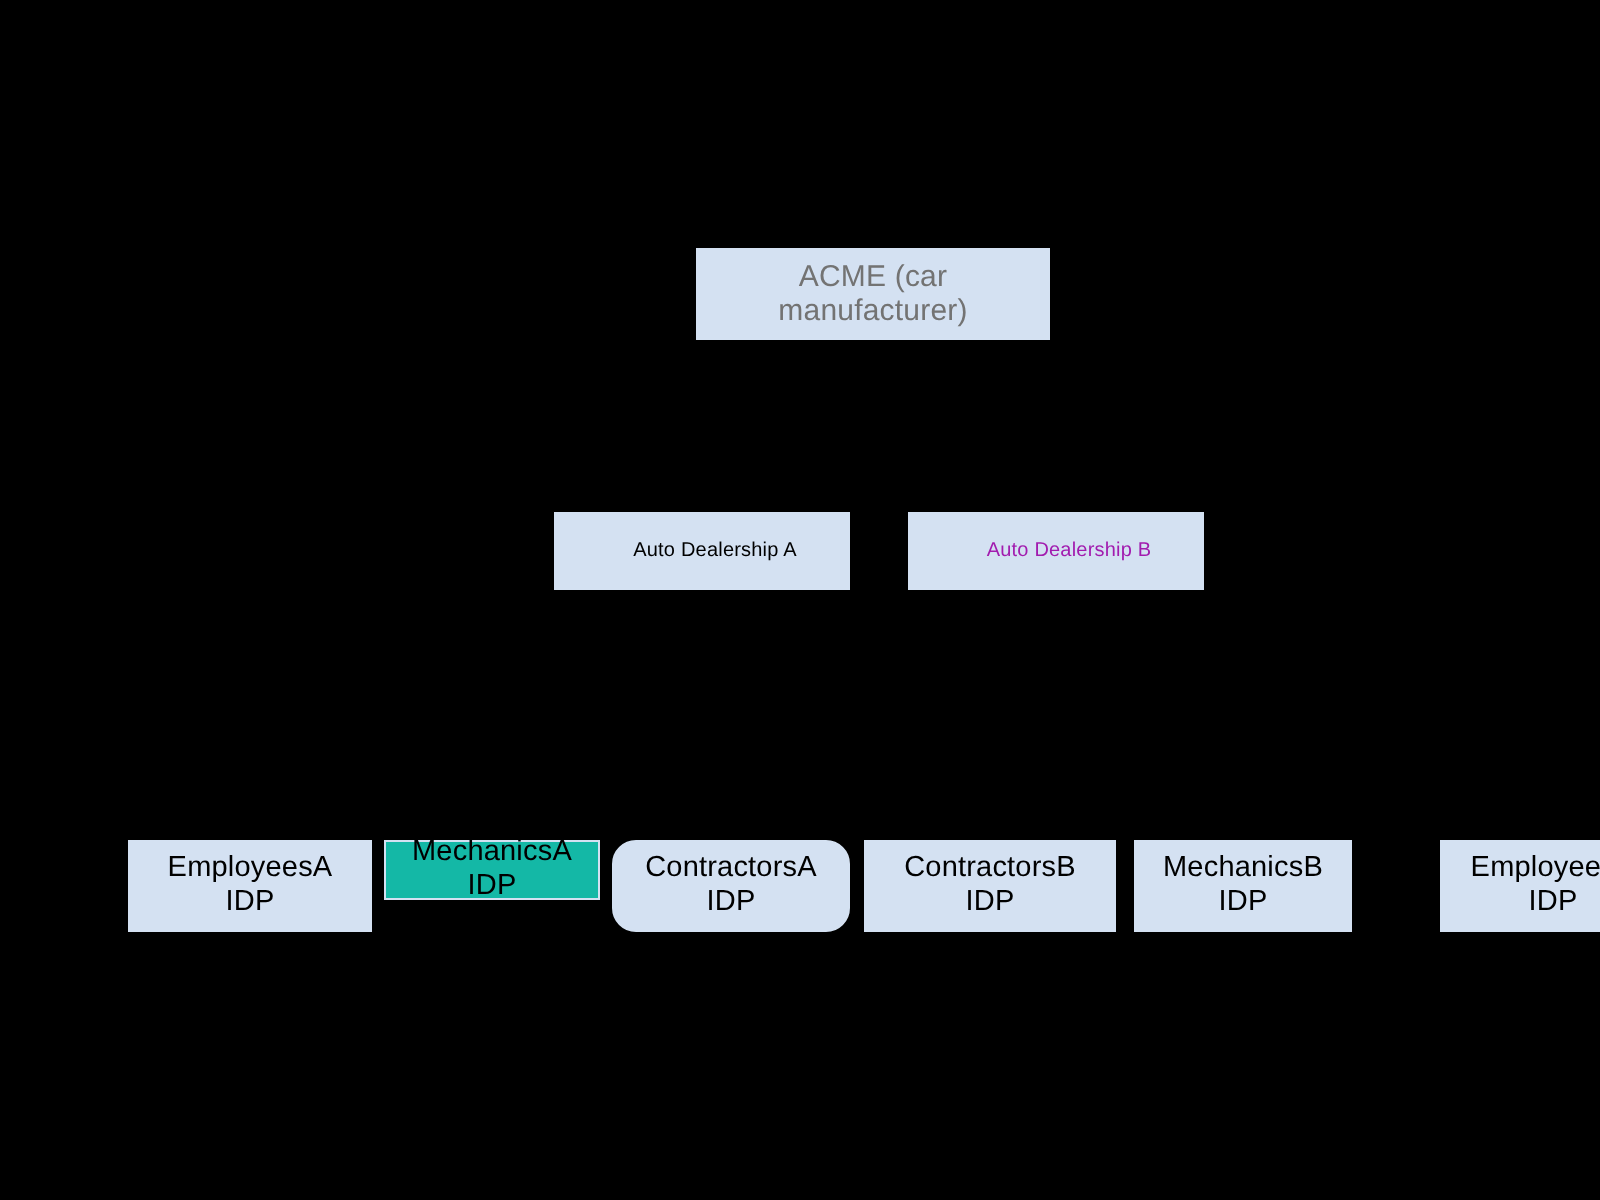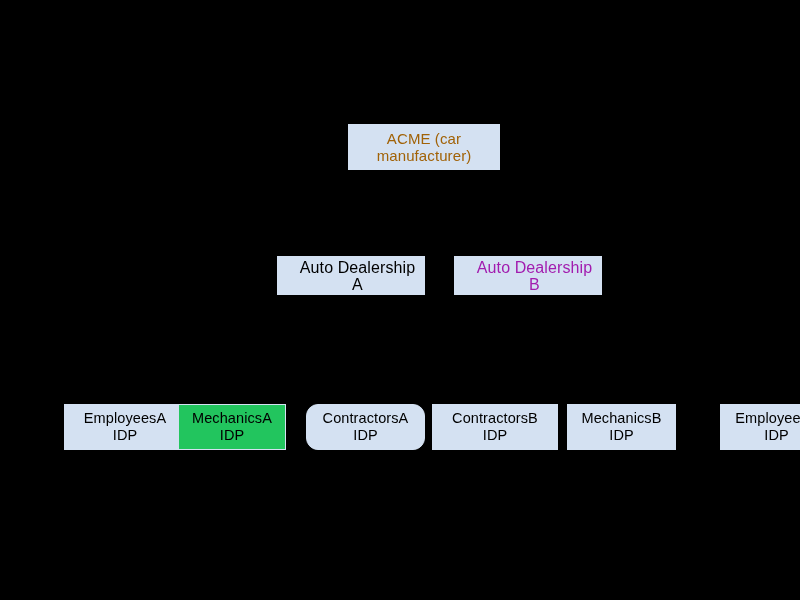--- a/index.html
+++ b/index.html
@@ -34,41 +34,42 @@
     font-size: 14.5px;
     line-height: 17px;
     letter-spacing: 0.1px;
     white-space: pre-line;
     padding: 0 3px;
   }
   .node.root {
     font-size: 15px;
   }
   .node.mid {
-    font-size: 16px;
+    font-size: 10px;
     padding-left: 16px;
   }
   .node.leaf {
     font-size: 14.5px;
+    margin-top: 16px;
   }
 </style>
 </head>
 <body>
 
 <div id="diagram-canvas" style="background: rgb(0, 0, 0);">
 
-  <div class="node root" style="left: 348px; top: 124px; width: 152px; height: 46px; background: rgb(212, 225, 242); border-color: rgb(212, 225, 242); color: #a16207;">ACME (car
+  <div class="node root" style="left: 348px; top: 124px; width: 177px; height: 46px; background: rgb(212, 225, 242); border-color: rgb(212, 225, 242); color: #737373;">ACME (car
 manufacturer)</div>
 
   <div class="node mid" style="left: 277px; top: 256px; width: 148px; height: 39px; background: rgb(212, 225, 242); border-color: rgb(212, 225, 242); color: rgb(0, 0, 0);">Auto Dealership A</div>
   <div class="node mid" style="left: 454px; top: 256px; width: 148px; height: 39px; background: rgb(212, 225, 242); border-color: rgb(212, 225, 242); color: #a21caf;">Auto Dealership B</div>
 
   <div class="node leaf" style="left: 64px; top: 404px; width: 122px; height: 46px; background: rgb(212, 225, 242); border-color: rgb(212, 225, 242); color: rgb(0, 0, 0);">EmployeesA
 IDP</div>
-  <div class="node leaf" style="left: 178px; top: 404px; width: 108px; height: 46px; background: #22c55e; border-color: rgb(212, 225, 242); color: rgb(0, 0, 0);">MechanicsA
+  <div class="node leaf" style="left: 192px; top: 404px; width: 108px; height: 30px; background: #14b8a6; border-color: rgb(212, 225, 242); color: rgb(0, 0, 0);">MechanicsA
 IDP</div>
   <div class="node leaf" style="left: 306px; top: 404px; width: 119px; height: 46px; background: rgb(212, 225, 242); border-color: rgb(212, 225, 242); color: rgb(0, 0, 0); border-radius: 12px;">ContractorsA
 IDP</div>
   <div class="node leaf" style="left: 432px; top: 404px; width: 126px; height: 46px; background: rgb(212, 225, 242); border-color: rgb(212, 225, 242); color: rgb(0, 0, 0);">ContractorsB
 IDP</div>
   <div class="node leaf" style="left: 567px; top: 404px; width: 109px; height: 46px; background: rgb(212, 225, 242); border-color: rgb(212, 225, 242); color: rgb(0, 0, 0);">MechanicsB
 IDP</div>
   <div class="node leaf" style="left: 720px; top: 404px; width: 113px; height: 46px; background: rgb(212, 225, 242); border-color: rgb(212, 225, 242); color: rgb(0, 0, 0);">EmployeesB
 IDP</div>
 

